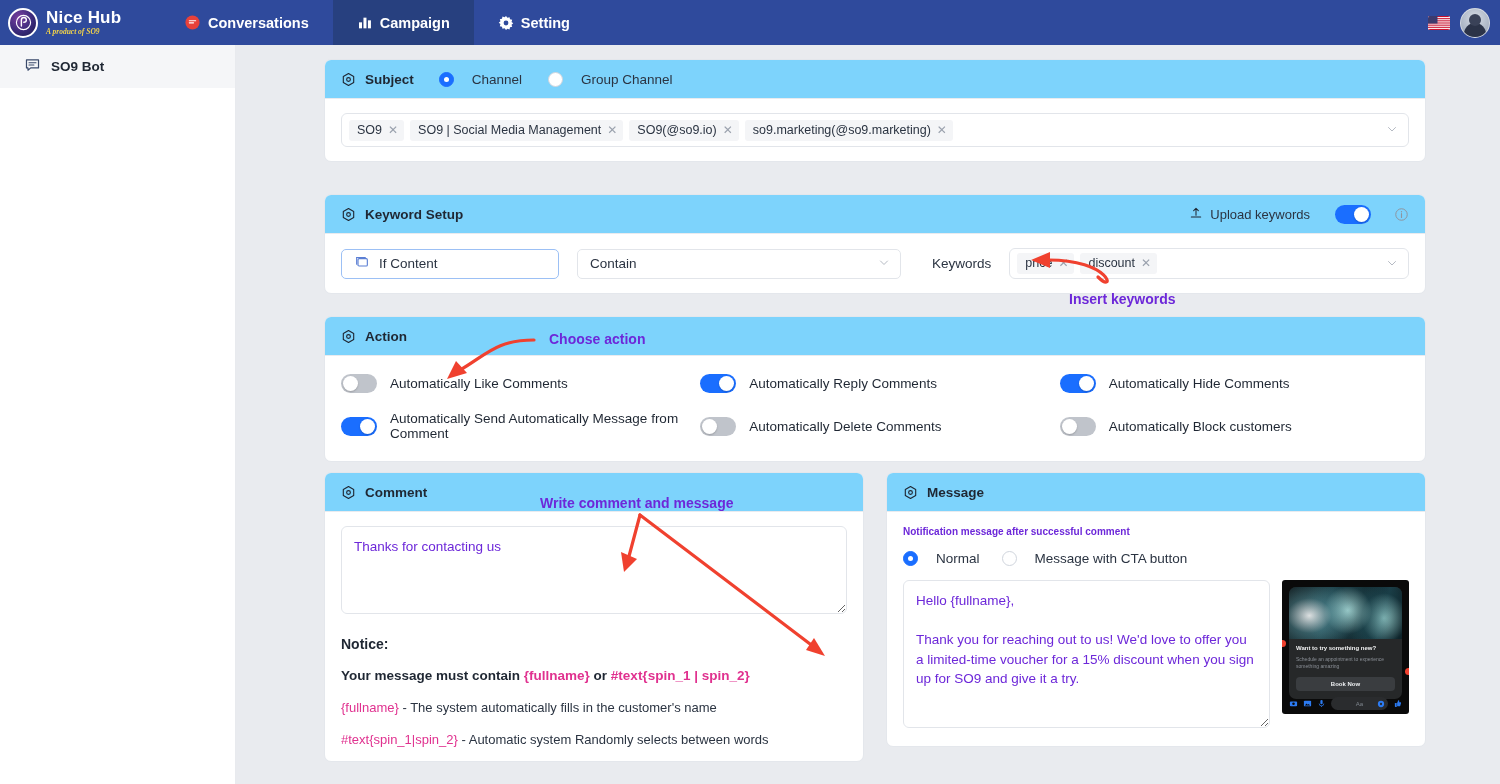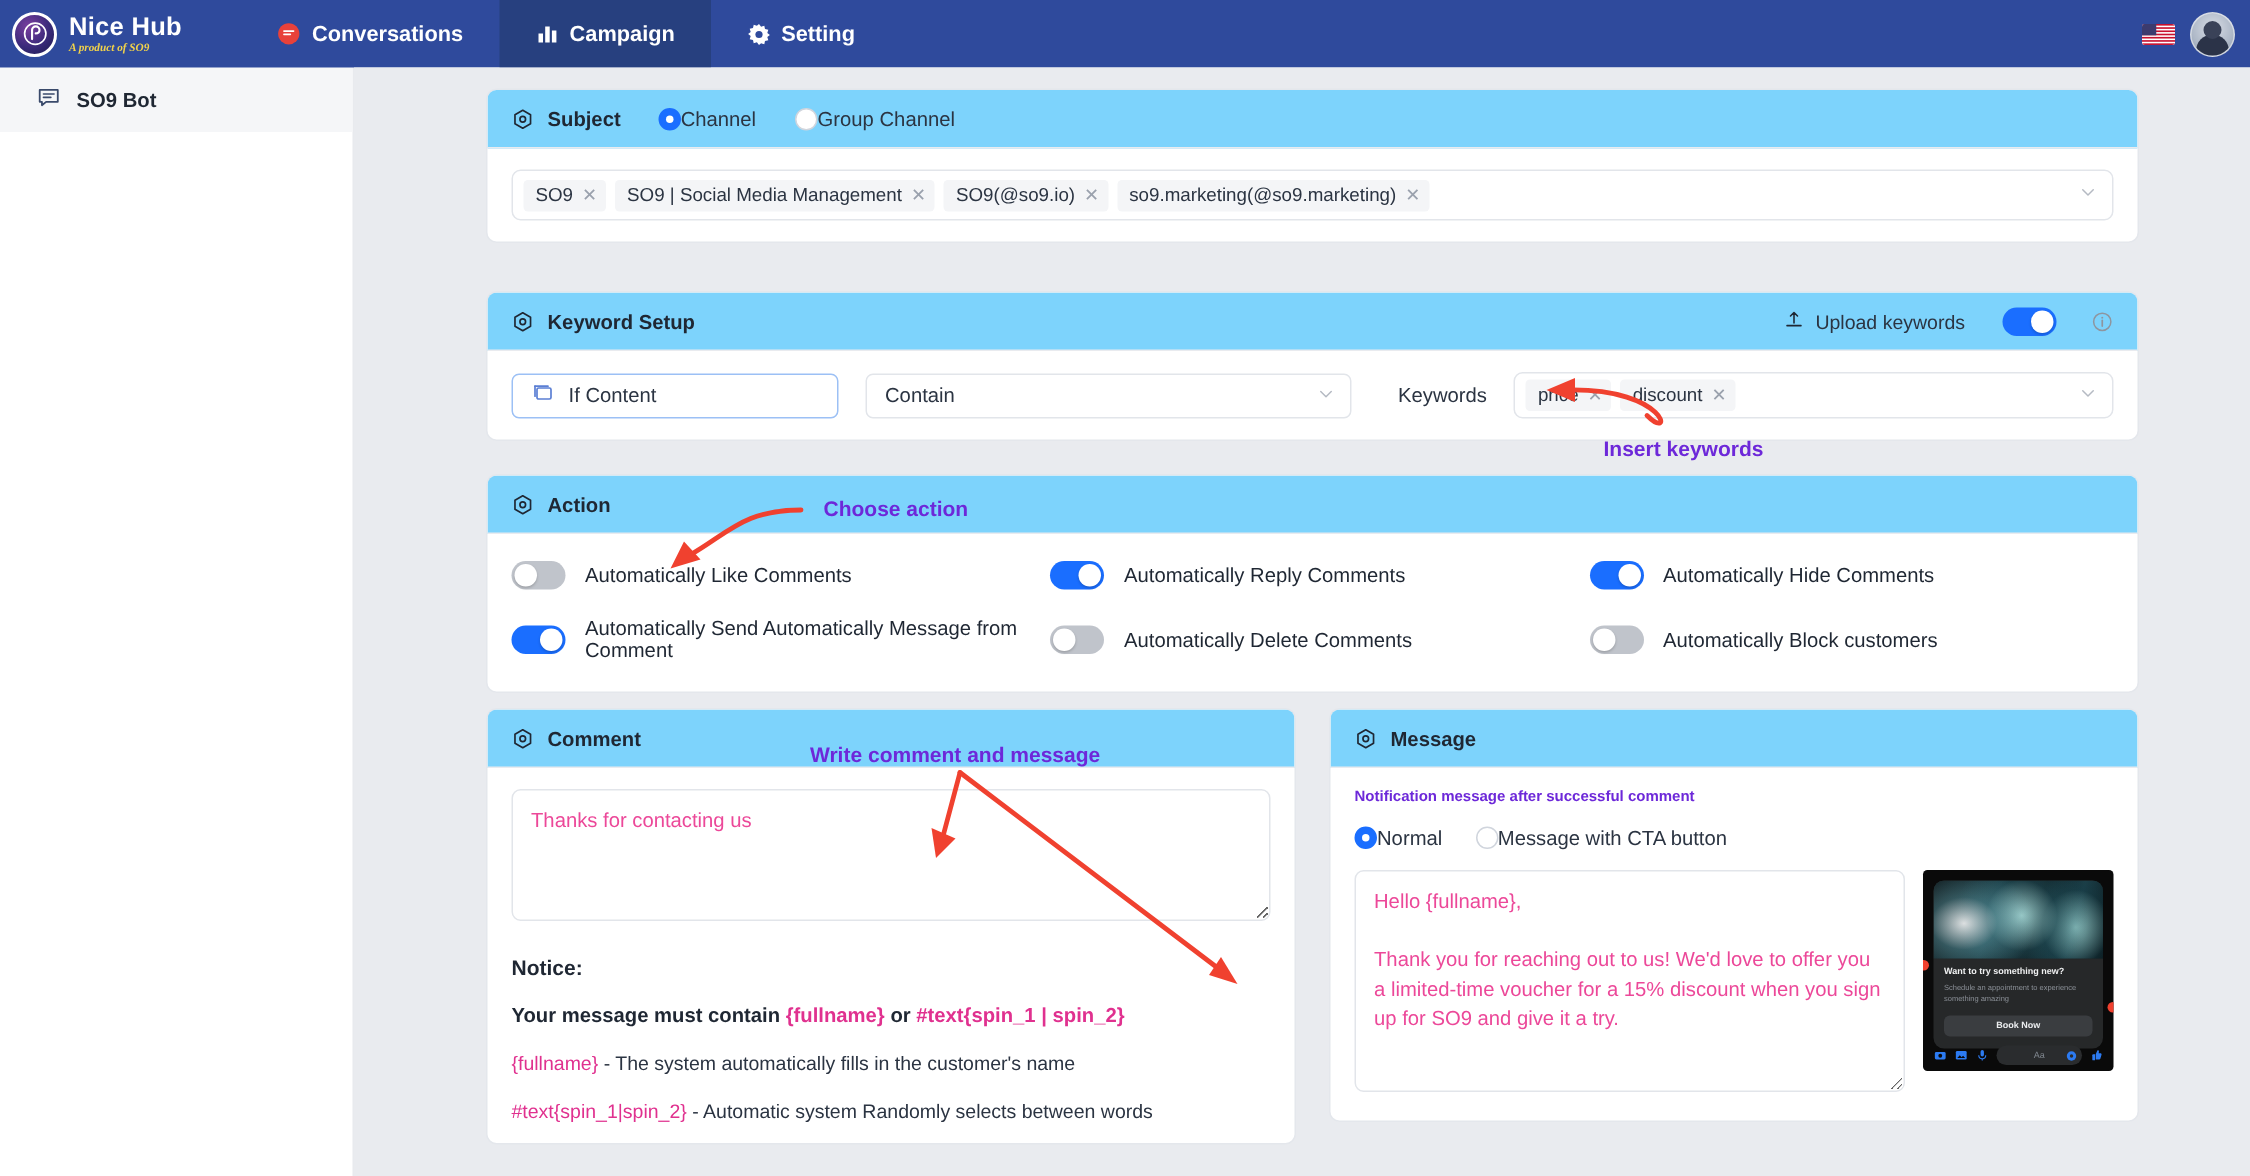--- a/index.html
+++ b/index.html
@@ -105,21 +105,21 @@
   .card-head-title {
     font-size: 13.5px; font-weight: bold; color: #1f2733;
   }
   .card-head .spacer { flex: 1 1 auto; }
   .card-body { padding: 14px 16px; }
 
   .hex-icon { display:flex; align-items:center; }
 
   
   .radio-row { display: flex; align-items: center; gap: 26px; margin-left: 16px; }
-  .radio { display: flex; align-items: center; gap: 0; cursor: pointer; }
+  .radio { display: flex; align-items: center; gap: 18px; cursor: pointer; }
   .radio .dot {
     width: 15px; height: 15px; border-radius: 50%;
     border: 1px solid #d0d5dd; background: #fff; flex: 0 0 auto;
     display: flex; align-items: center; justify-content: center;
   }
   .radio.checked .dot { border-color: #1a6eff; background: #1a6eff; }
   .radio.checked .dot::after {
     content: ''; width: 5px; height: 5px; border-radius: 50%; background: #fff;
   }
   .radio .lbl { font-size: 13.5px; color: #2b3442; }
@@ -186,21 +186,21 @@
   .act-item .lbl { font-size: 13.5px; color: #1f2733; }
 
   
   .two-col { display: flex; gap: 22px; margin-top: 10px; }
   .col { flex: 1 1 0; min-width: 0; }
   .card.flush { margin-top: 0; }
 
   textarea.ta {
     width: 100%; border: 1px solid #e2e5ea; border-radius: 6px;
     font-family: "Liberation Sans", sans-serif; font-size: 13.5px;
-    color: #ec4899; padding: 10px 12px; resize: vertical; outline: none;
+    color: #6d28d9; padding: 10px 12px; resize: vertical; outline: none;
     background: #fff; line-height: 1.45;
   }
   .ta-comment { height: 88px; }
   .ta-msg { height: 148px; }
 
   .notice-title { font-size: 14px; font-weight: bold; color: #1f2733; margin: 18px 0 0 0; }
   .notice-must { font-size: 13.5px; font-weight: bold; color: #1f2733; margin-top: 16px; }
   .tok { color: #e0318f; font-weight: bold; }
   .notice-line { font-size: 13px; color: #2b3442; margin-top: 17px; }
   .tok2 { color: #e0318f; }

